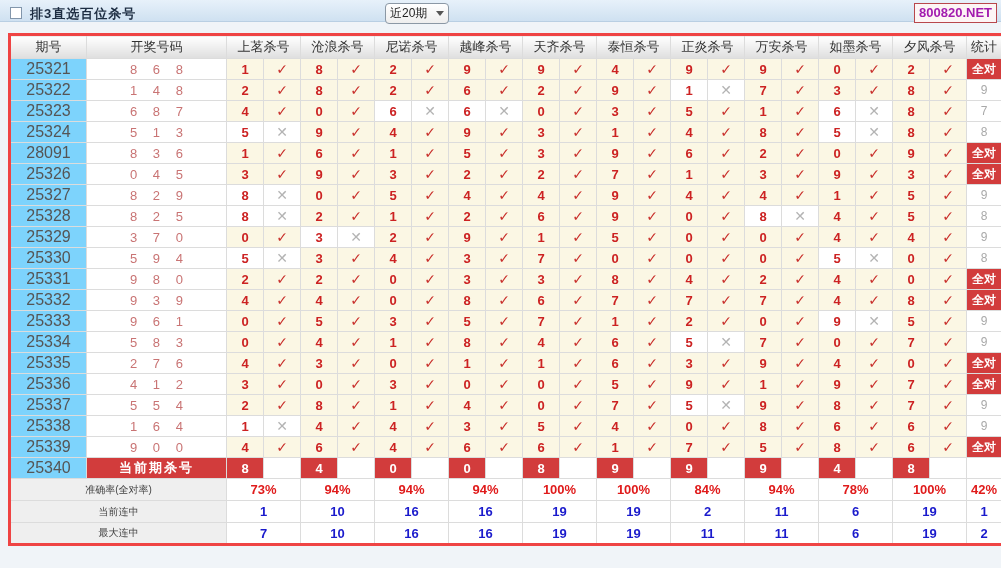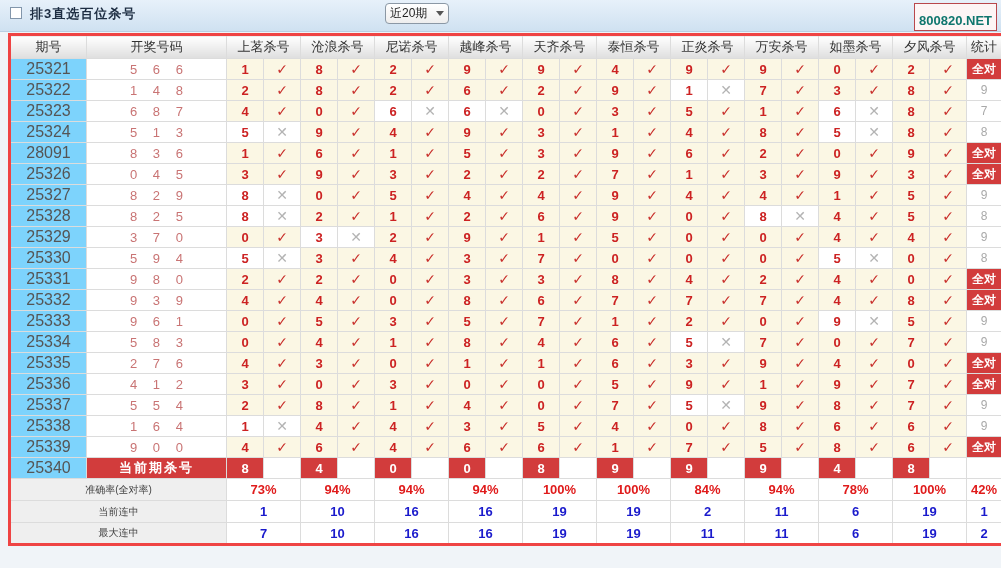--- a/index.html
+++ b/index.html
@@ -5,21 +5,21 @@
   * { box-sizing: border-box; }
   html,body { margin:0; padding:0; }
   body {
     width:1001px; height:568px;
     background:#f0f4f8;
     font-family:"Liberation Sans","DejaVu Sans",sans-serif;
     position:relative; overflow:hidden;
   }
   
   .topbar {
-    position:absolute; left:0; top:0; width:1001px; height:32px;
+    position:absolute; left:0; top:0; width:1001px; height:22px;
     background:linear-gradient(#e7f1fa,#cfe1f1);
     border-bottom:1px solid #b9cfe3;
   }
   .tb-check {
     position:absolute; left:10px; top:7px; width:12px; height:12px;
     background:#fff; border:1px solid #8296ab;
   }
   .tb-title {
     position:absolute; left:30px; top:5px;
     font-size:13px; font-weight:bold; color:#1d2d42; letter-spacing:1px;
@@ -36,22 +36,22 @@
     width:0; height:0; margin-left:2px;
     border-left:4px solid transparent; border-right:4px solid transparent;
     border-top:5px solid #555;
   }
   .tb-note {
     position:absolute; right:90px; top:6px;
     font-size:12px; color:#17335f;
   }
   .tb-site {
     position:absolute; right:4px; top:3px;
-    font-size:13px; font-weight:bold; color:#0f766e;
-    background:#fdf5f5; border:1px solid #b8474c; padding:9px 4px 2px 4px;
+    font-size:13px; font-weight:bold; color:#a21caf;
+    background:#fdf5f5; border:1px solid #b8474c; padding:1px 4px 2px 4px;
   }
   
   table.kill {
     position:absolute; left:8px; top:33px; width:993px;
     border-collapse:collapse; table-layout:fixed;
     background:#fff;
     border:3px solid #ef4444;
   }
   table.kill th, table.kill td {
     border:1px solid #dcdcdc; padding:0; text-align:center;
@@ -135,21 +135,21 @@
       <th colspan="2">正炎杀号</th>
       <th colspan="2">万安杀号</th>
       <th colspan="2">如墨杀号</th>
       <th colspan="2">夕风杀号</th>
       <th>统计</th>
     </tr>
   </thead>
   <tbody id="table-body">
       <tr>
         <td class="c-period">25321</td>
-        <td class="c-win">5 6 6</td>
+        <td class="c-win">8 6 8</td>
         <td class="c-num hit">1</td>
         <td class="c-mark hit ok">✓</td>
         <td class="c-num hit">8</td>
         <td class="c-mark hit ok">✓</td>
         <td class="c-num hit">2</td>
         <td class="c-mark hit ok">✓</td>
         <td class="c-num hit">9</td>
         <td class="c-mark hit ok">✓</td>
         <td class="c-num hit">9</td>
         <td class="c-mark hit ok">✓</td>

